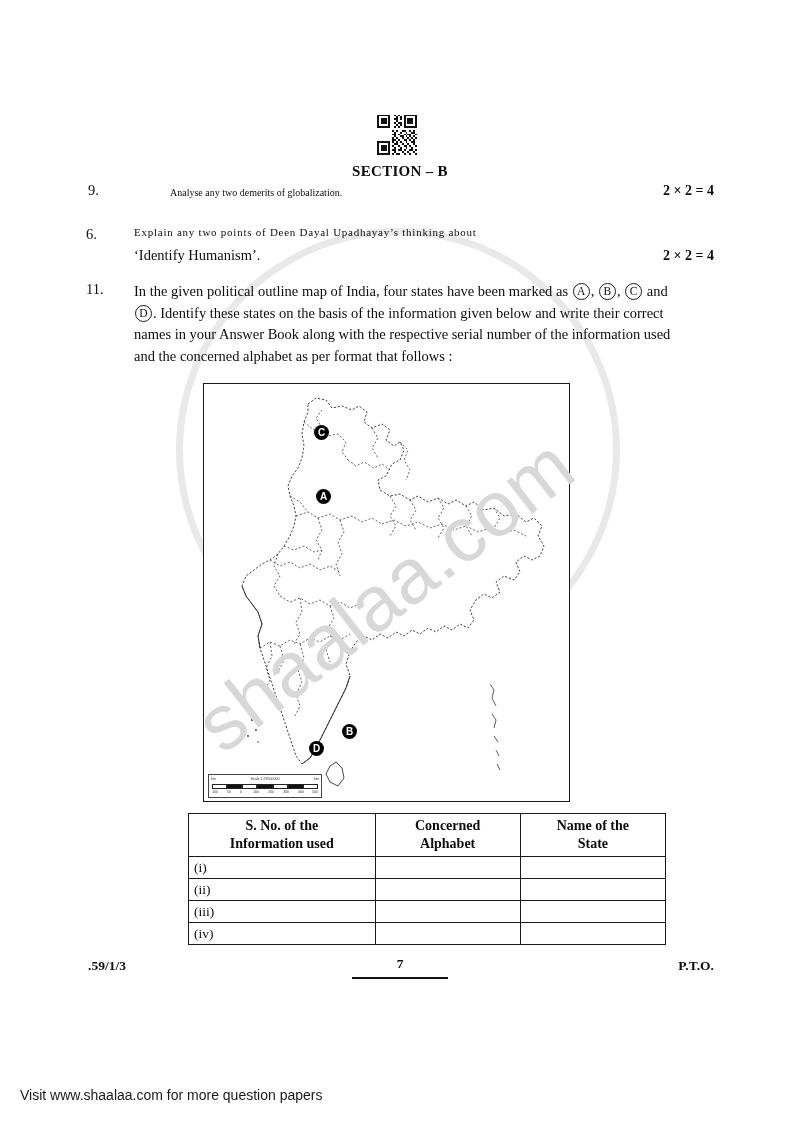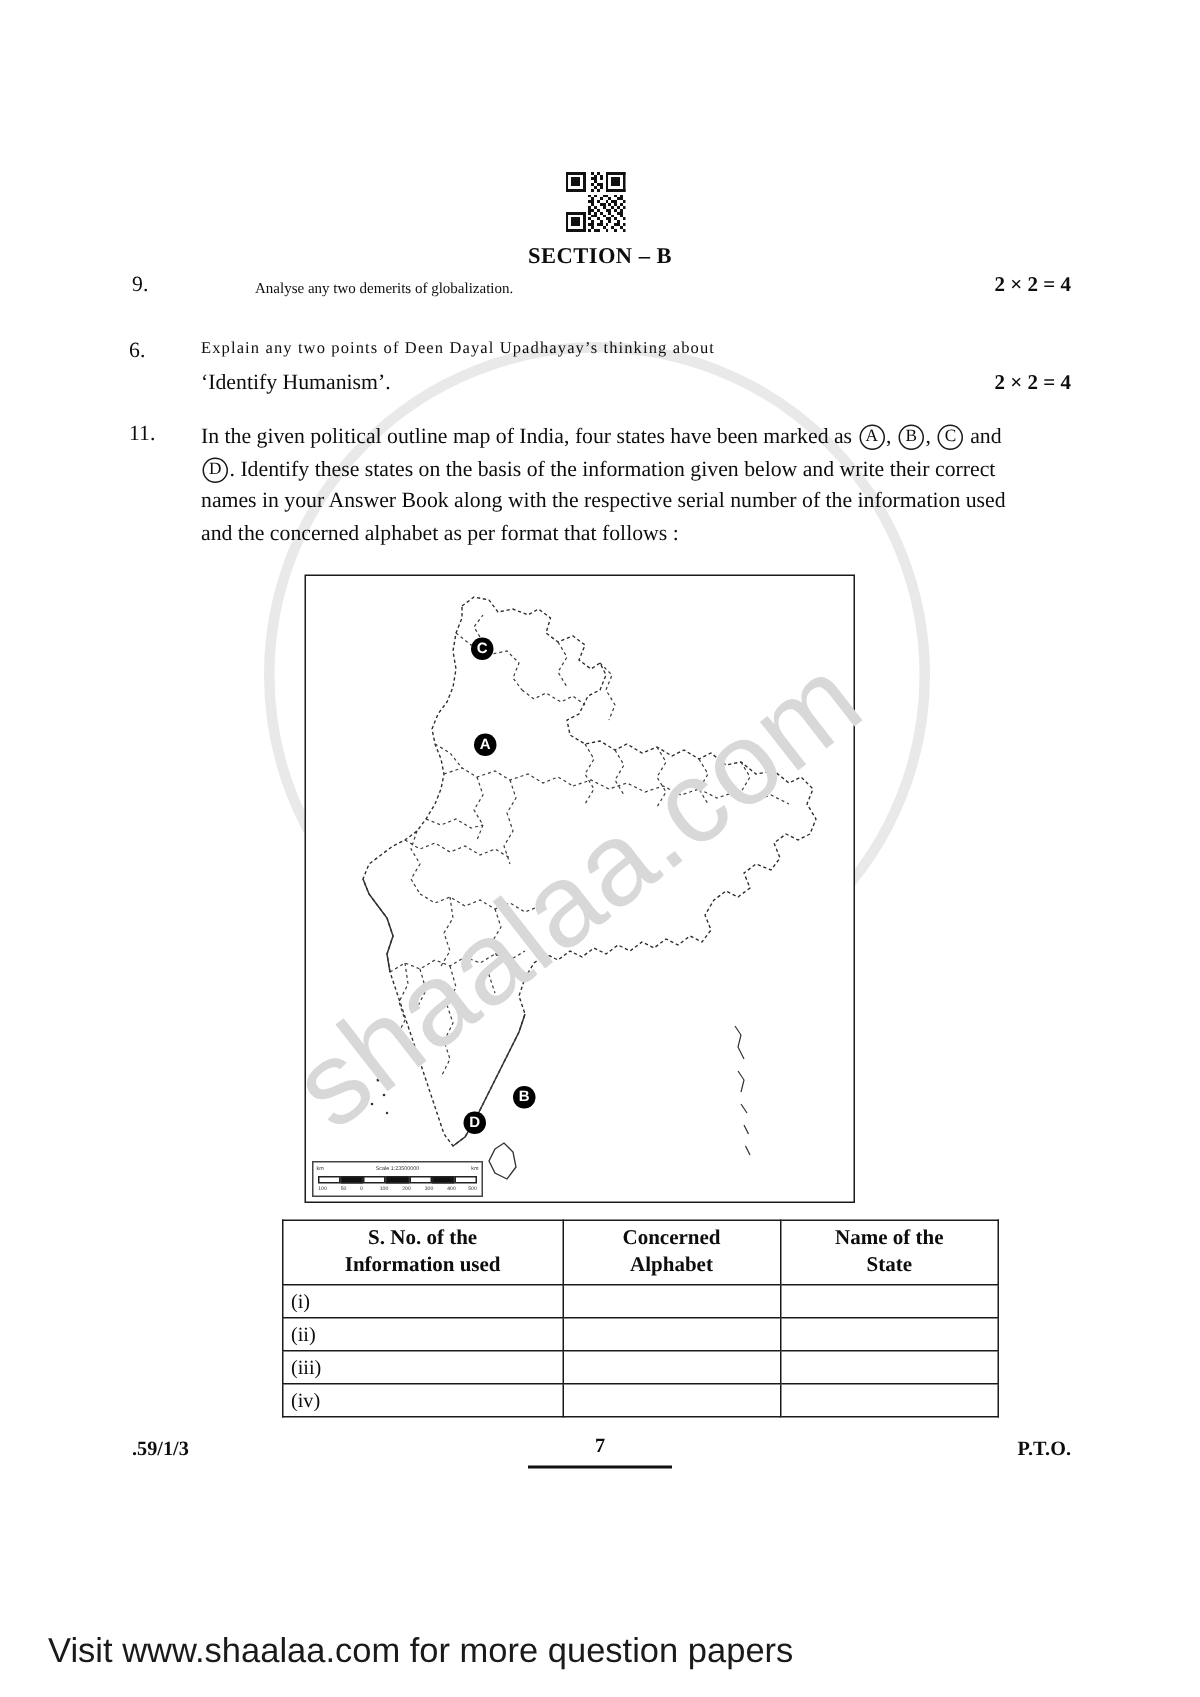--- a/index.html
+++ b/index.html
@@ -283,24 +283,23 @@
     font-size: 13.5px;
     z-index: 2;
   }
 
   
   .banner {
     position: absolute;
     left: 20px;
     top: 1087px;
     font-family: "Liberation Sans", sans-serif;
-    font-size: 23px;
+    font-size: 14px;
     color: #1a1a1a;
     z-index: 2;
-    margin-left: 12px;
   }
 </style>
 </head>
 <body>
 
 <div class="page">
 
   <div class="circle-watermark"></div>
 
   <svg class="qr" viewBox="0 0 21 21" shape-rendering="crispEdges">

